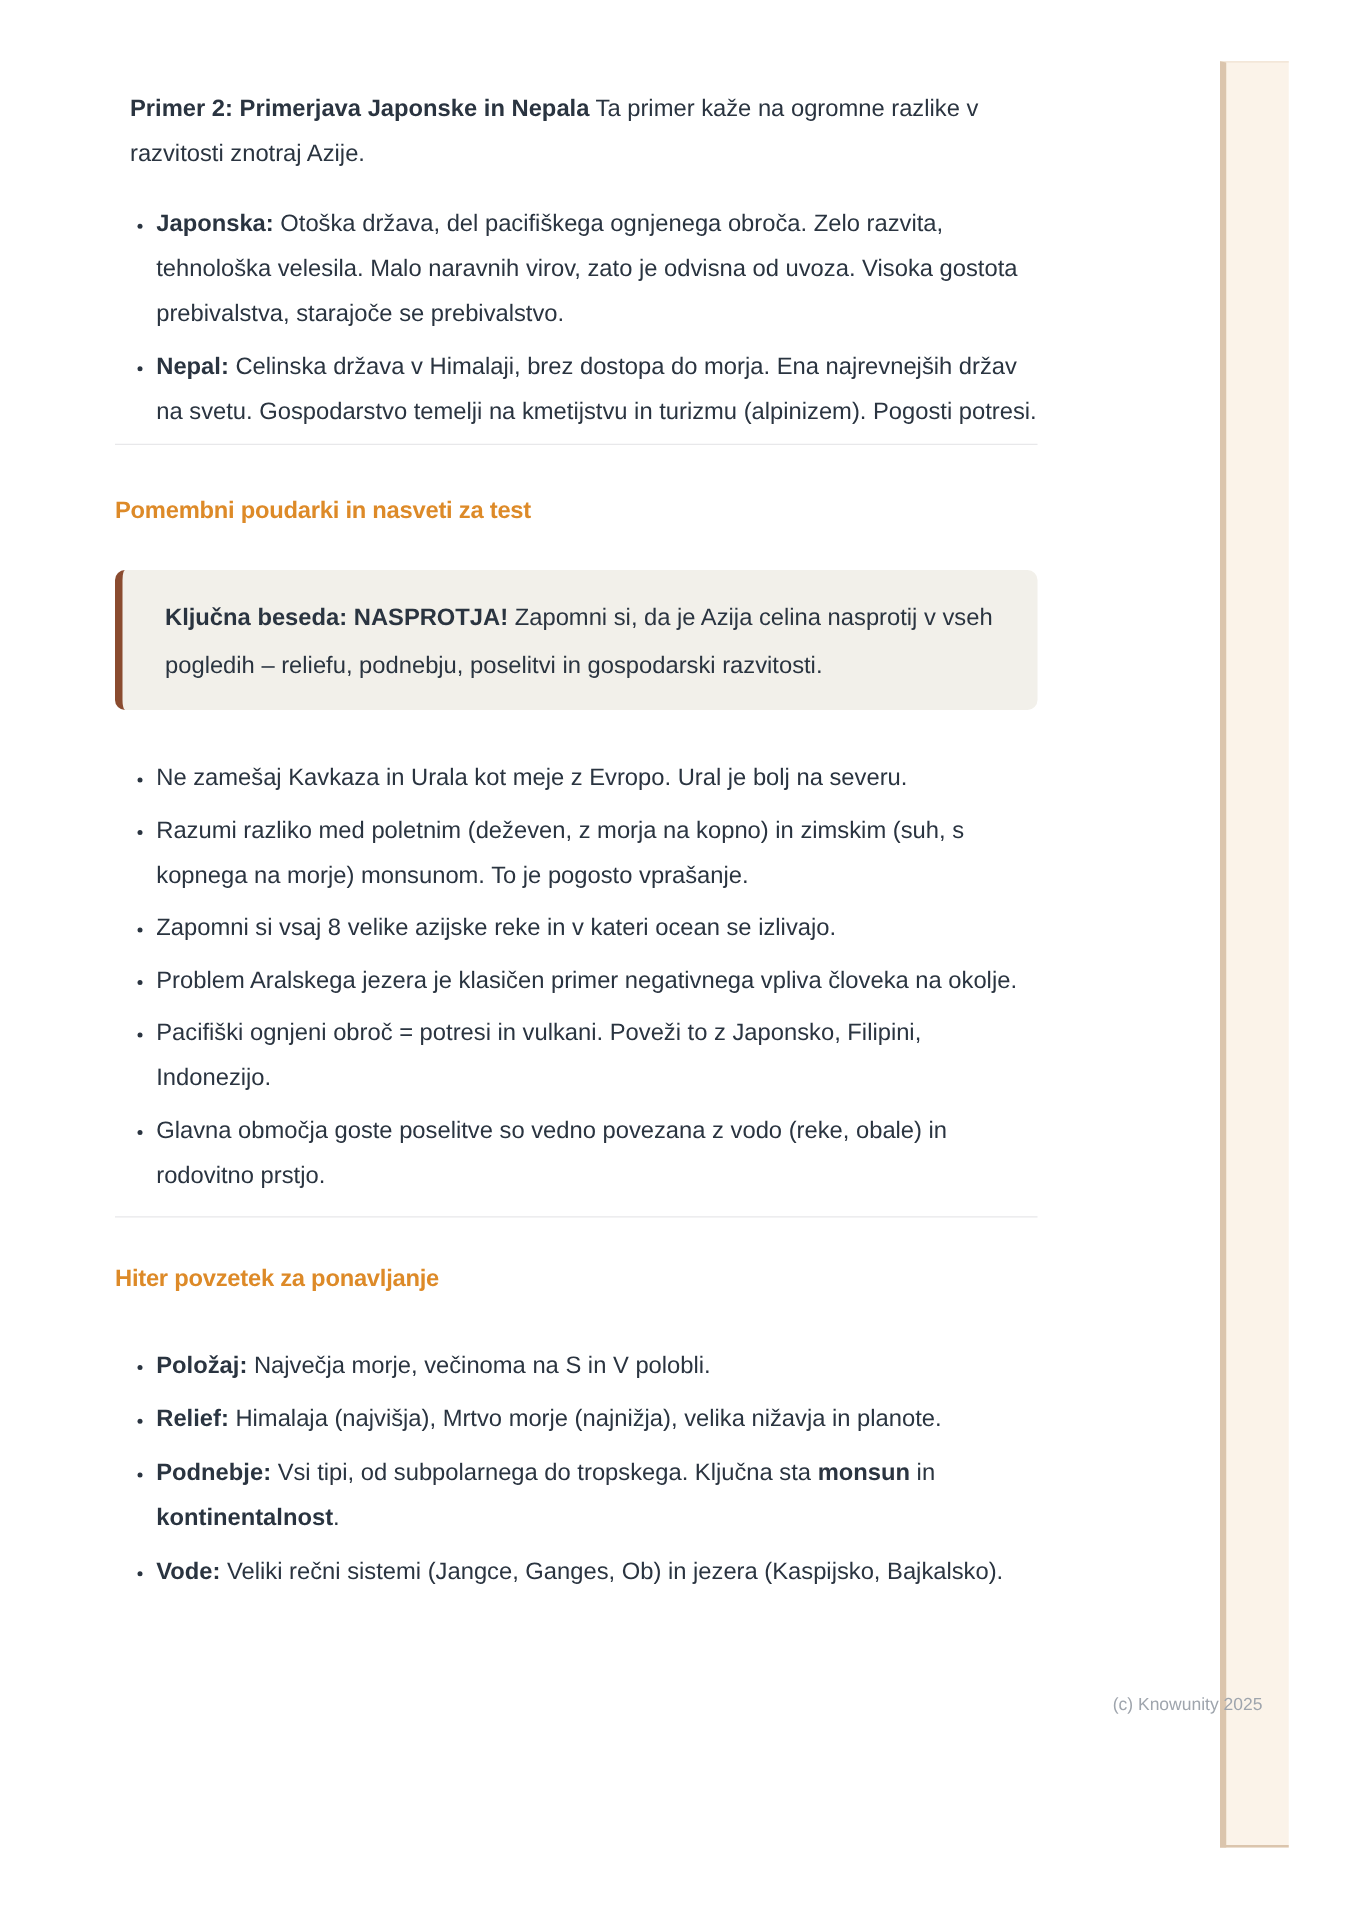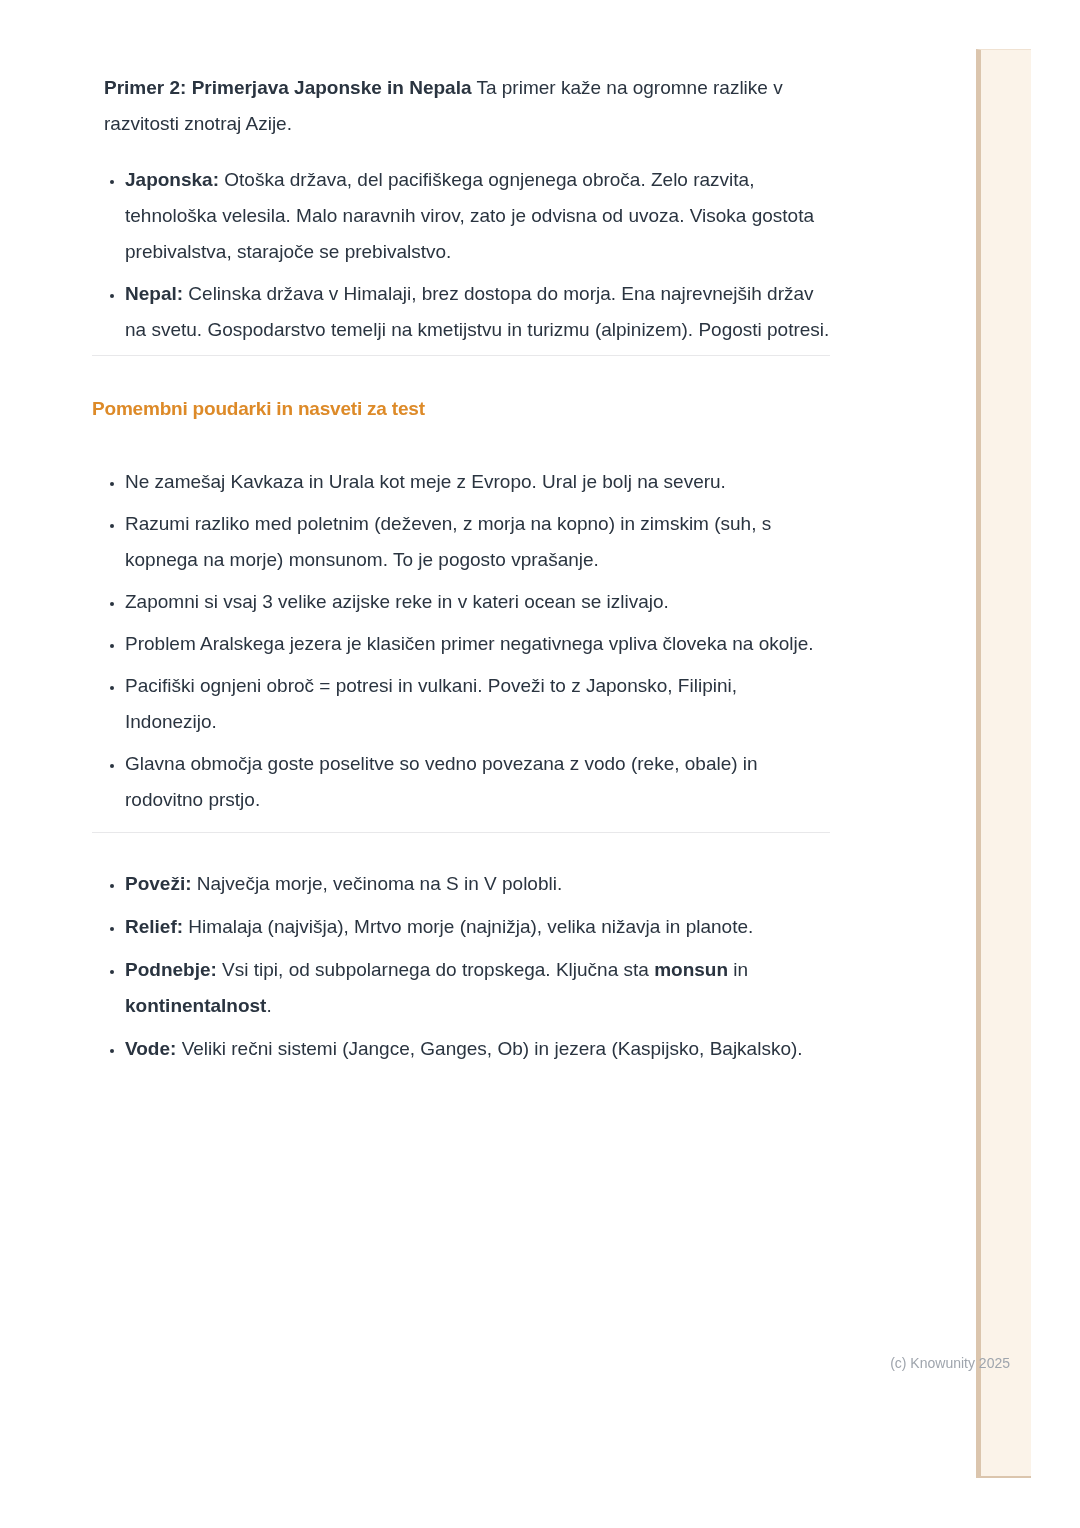--- a/index.html
+++ b/index.html
@@ -92,35 +92,37 @@
 
   <ul class="level1">
       <li><strong>Japonska:</strong><span> Otoška država, del pacifiškega ognjenega obroča. Zelo razvita, tehnološka velesila. Malo naravnih virov, zato je odvisna od uvoza. Visoka gostota prebivalstva, starajoče se prebivalstvo.</span></li>
       <li><strong>Nepal:</strong><span> Celinska država v Himalaji, brez dostopa do morja. Ena najrevnejših držav na svetu. Gospodarstvo temelji na kmetijstvu in turizmu (alpinizem). Pogosti potresi.</span></li>
     </ul>
 
   <hr class="section-divider">
 
   <h2 class="section-heading">Pomembni poudarki in nasveti za test</h2>
 
+  <div class="callout"><strong>Ključna beseda: NASPROTJA!</strong><span> Zapomni si, da je Azija celina nasprotij v vseh pogledih – reliefu, podnebju, poselitvi in gospodarski razvitosti.</span></div>
 
   <ul class="level1 tips">
       <li><span>Ne zamešaj Kavkaza in Urala kot meje z Evropo. Ural je bolj na severu.</span></li>
       <li><span>Razumi razliko med poletnim (deževen, z morja na kopno) in zimskim (suh, s kopnega na morje) monsunom. To je pogosto vprašanje.</span></li>
-      <li><span>Zapomni si vsaj 3 velike azijske reke in v kateri ocean se izlivajo.</span></li>
+      <li><span>Zapomni si vsaj 8 velike azijske reke in v kateri ocean se izlivajo.</span></li>
       <li><span>Problem Aralskega jezera je klasičen primer negativnega vpliva človeka na okolje.</span></li>
       <li><span>Pacifiški ognjeni obroč = potresi in vulkani. Poveži to z Japonsko, Filipini, Indonezijo.</span></li>
       <li><span>Glavna območja goste poselitve so vedno povezana z vodo (reke, obale) in rodovitno prstjo.</span></li>
     </ul>
 
   <hr class="section-divider second">
 
+  <h2 class="section-heading second">Hiter povzetek za ponavljanje</h2>
 
   <ul class="level1 summary">
-      <li><strong>Poveži:</strong><span> Največja morje, večinoma na S in V polobli.</span></li>
+      <li><strong>Položaj:</strong><span> Največja morje, večinoma na S in V polobli.</span></li>
       <li><strong>Relief:</strong><span> Himalaja (najvišja), Mrtvo morje (najnižja), velika nižavja in planote.</span></li>
       <li><strong>Podnebje:</strong><span> Vsi tipi, od subpolarnega do tropskega. Ključna sta </span><strong>monsun</strong><span> in </span><strong>kontinentalnost</strong><span>.</span></li>
       <li><strong>Vode:</strong><span> Veliki rečni sistemi (Jangce, Ganges, Ob) in jezera (Kaspijsko, Bajkalsko).</span></li>
     </ul>
 
 </div>
 
 <div class="page-edge"></div>
 
 <div class="footer">(c) Knowunity 2025</div>

